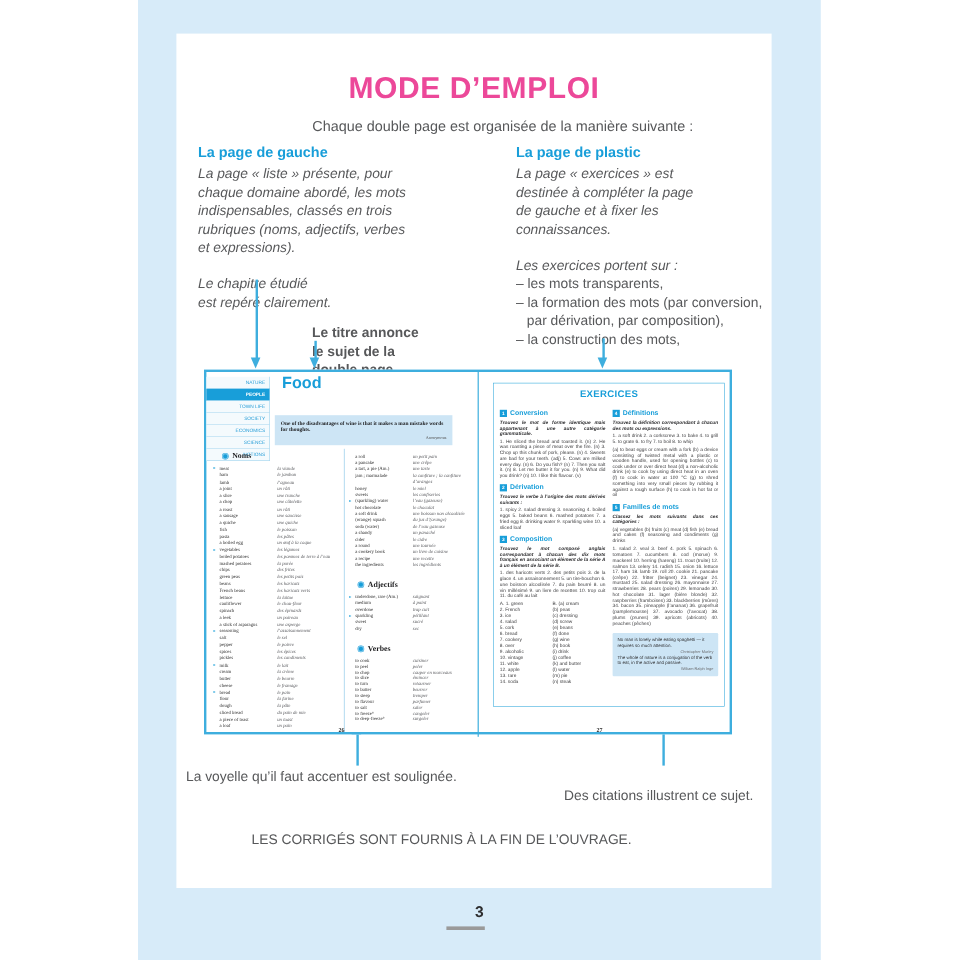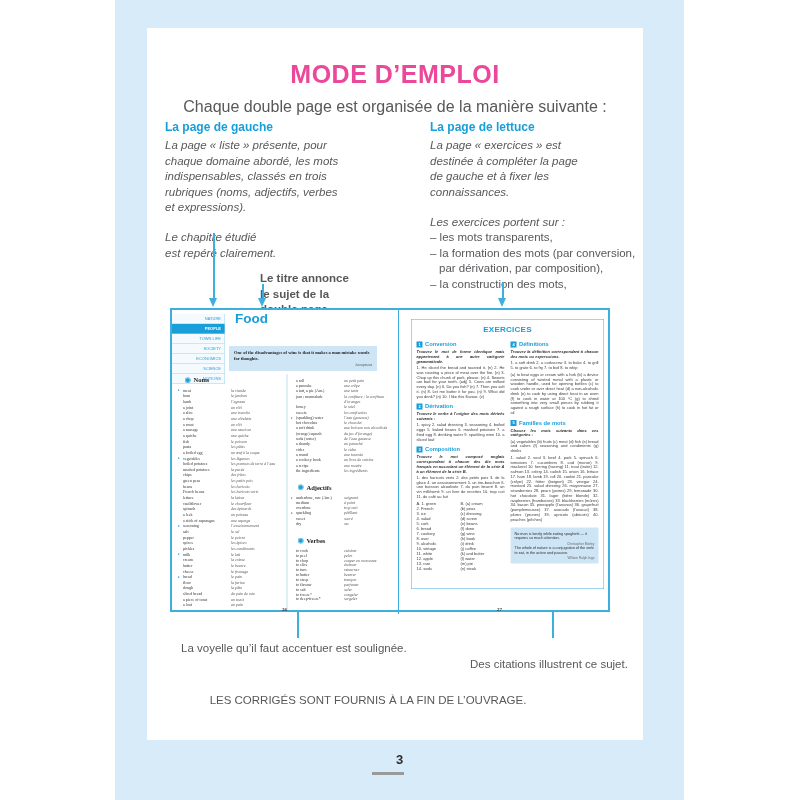--- a/index.html
+++ b/index.html
@@ -4,21 +4,21 @@
 <style>
   html,body{margin:0;padding:0;background:#ffffff;}
   .stage{position:relative;width:800px;height:800px;background:#ffffff;overflow:hidden;
          font-family:"Liberation Sans",sans-serif;}
   .bluepage{position:absolute;left:115px;top:0;width:569px;height:800px;background:#d7ebf9;}
   .panel{position:absolute;left:147px;top:28px;width:496px;height:712px;background:#ffffff;}
 
   .main-title{position:absolute;left:0;top:32px;width:496px;text-align:center;
               font-size:25px;font-weight:bold;color:#ec4899;letter-spacing:.5px;}
   .subtitle{position:absolute;left:0;top:70px;width:496px;text-align:center;
-            font-size:16px;color:#57585a;}
+            font-size:12px;color:#57585a;padding-left:24px;}
 
   .col{position:absolute;top:92px;width:250px;font-size:11.5px;line-height:15.4px;color:#57585a;}
   .col-left{left:18px;}
   .col-right{left:283px;}
   .col-h{font-size:12px;font-weight:bold;color:#189ed9;margin:0 0 3px 0;}
   .para{white-space:pre-line;margin:0 0 0 0;font-style:italic;}
   .para.gap{margin-top:15px;}
   .titre-note{margin:10px 0 0 95px;white-space:pre-line;font-weight:bold;}
   .bullets{margin:0;padding:0;list-style:none;}
   .bullets li{white-space:pre-line;padding-left:9px;text-indent:-9px;margin:0;}
@@ -87,21 +87,21 @@
   .ab{display:flex;margin-top:3px;}
   .ab-col{width:88px;line-height:10px;text-align:left;}
   .equotes{background:#cde5f5;border-radius:2px;padding:7px 8px;margin-top:12px;
            font-size:7.5px;line-height:9px;text-align:left;color:#2e2e30;}
   .eq-t{margin:0 0 2px 0;}
   .eq-a{text-align:right;color:#6a6b6e;font-size:6.5px;margin:0 0 5px 0;}
   .eq-a:last-child{margin-bottom:0;}
 
   
   .note{position:absolute;font-size:11.5px;color:#57585a;}
-  .note-vowel{left:34px;top:614px;}
+  .note-vowel{left:8px;top:614px;}
   .note-quotes{left:323px;top:630px;}
   .footer-line{position:absolute;left:0;top:666px;width:442px;text-align:center;
                font-size:11.5px;color:#57585a;}
   .pageno3{position:absolute;left:115px;top:752px;width:569px;text-align:center;
            font-size:13px;font-weight:bold;color:#2e2e30;}
   .pageno-bar{position:absolute;left:372px;top:772px;width:32px;height:2.5px;background:#9a9a9a;}
 </style>
 </head>
 <body>
 
@@ -120,21 +120,21 @@
 rubriques (noms, adjectifs, verbes
 et expressions).</div>
       <div class="para gap">Le chapitre étudié
 est repéré clairement.</div>
       <div class="titre-note">Le titre annonce
 le sujet de la
 double page.</div>
     </div>
 
     <div class="col col-right">
-      <div class="col-h">La page de lettuce</div>
+      <div class="col-h">La page de plastic</div>
       <div class="para">La page « exercices » est
 destinée à compléter la page
 de gauche et à fixer les
 connaissances.</div>
       <div class="para gap">Les exercices portent sur :</div>
       <ul class="bullets">
 
       <li>– les mots transparents,</li>
           <li>– la formation des mots (par conversion,
 par dérivation, par composition),</li>

